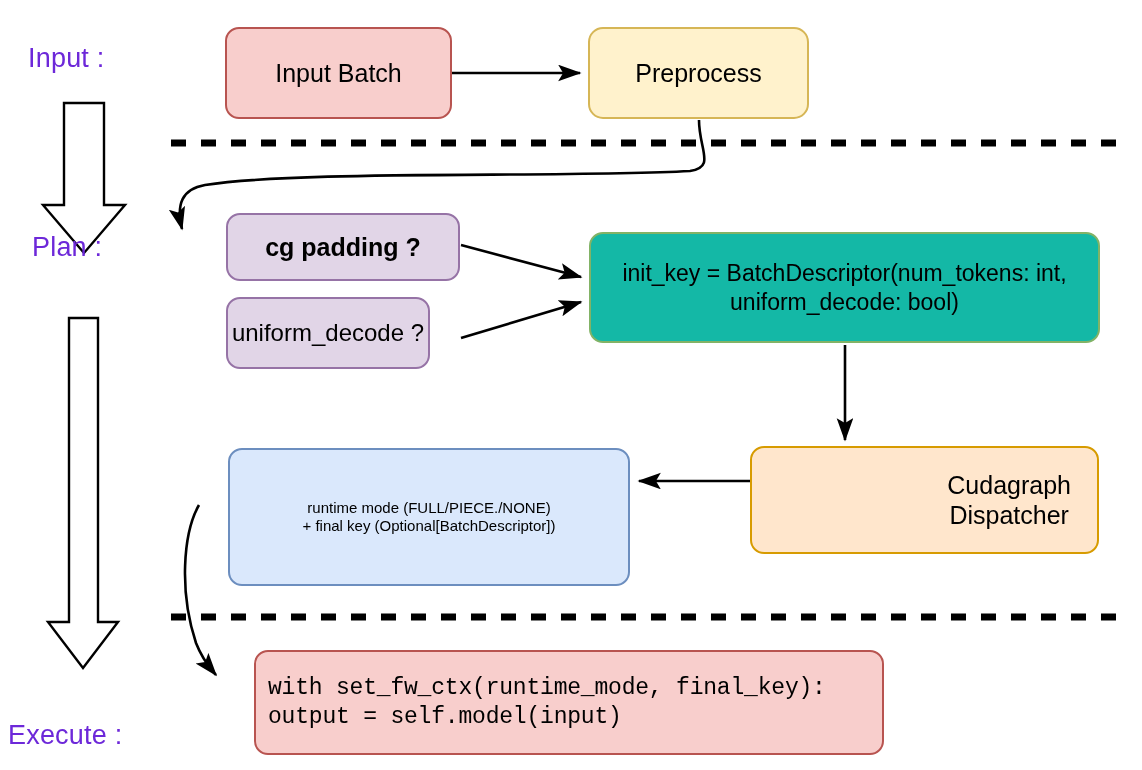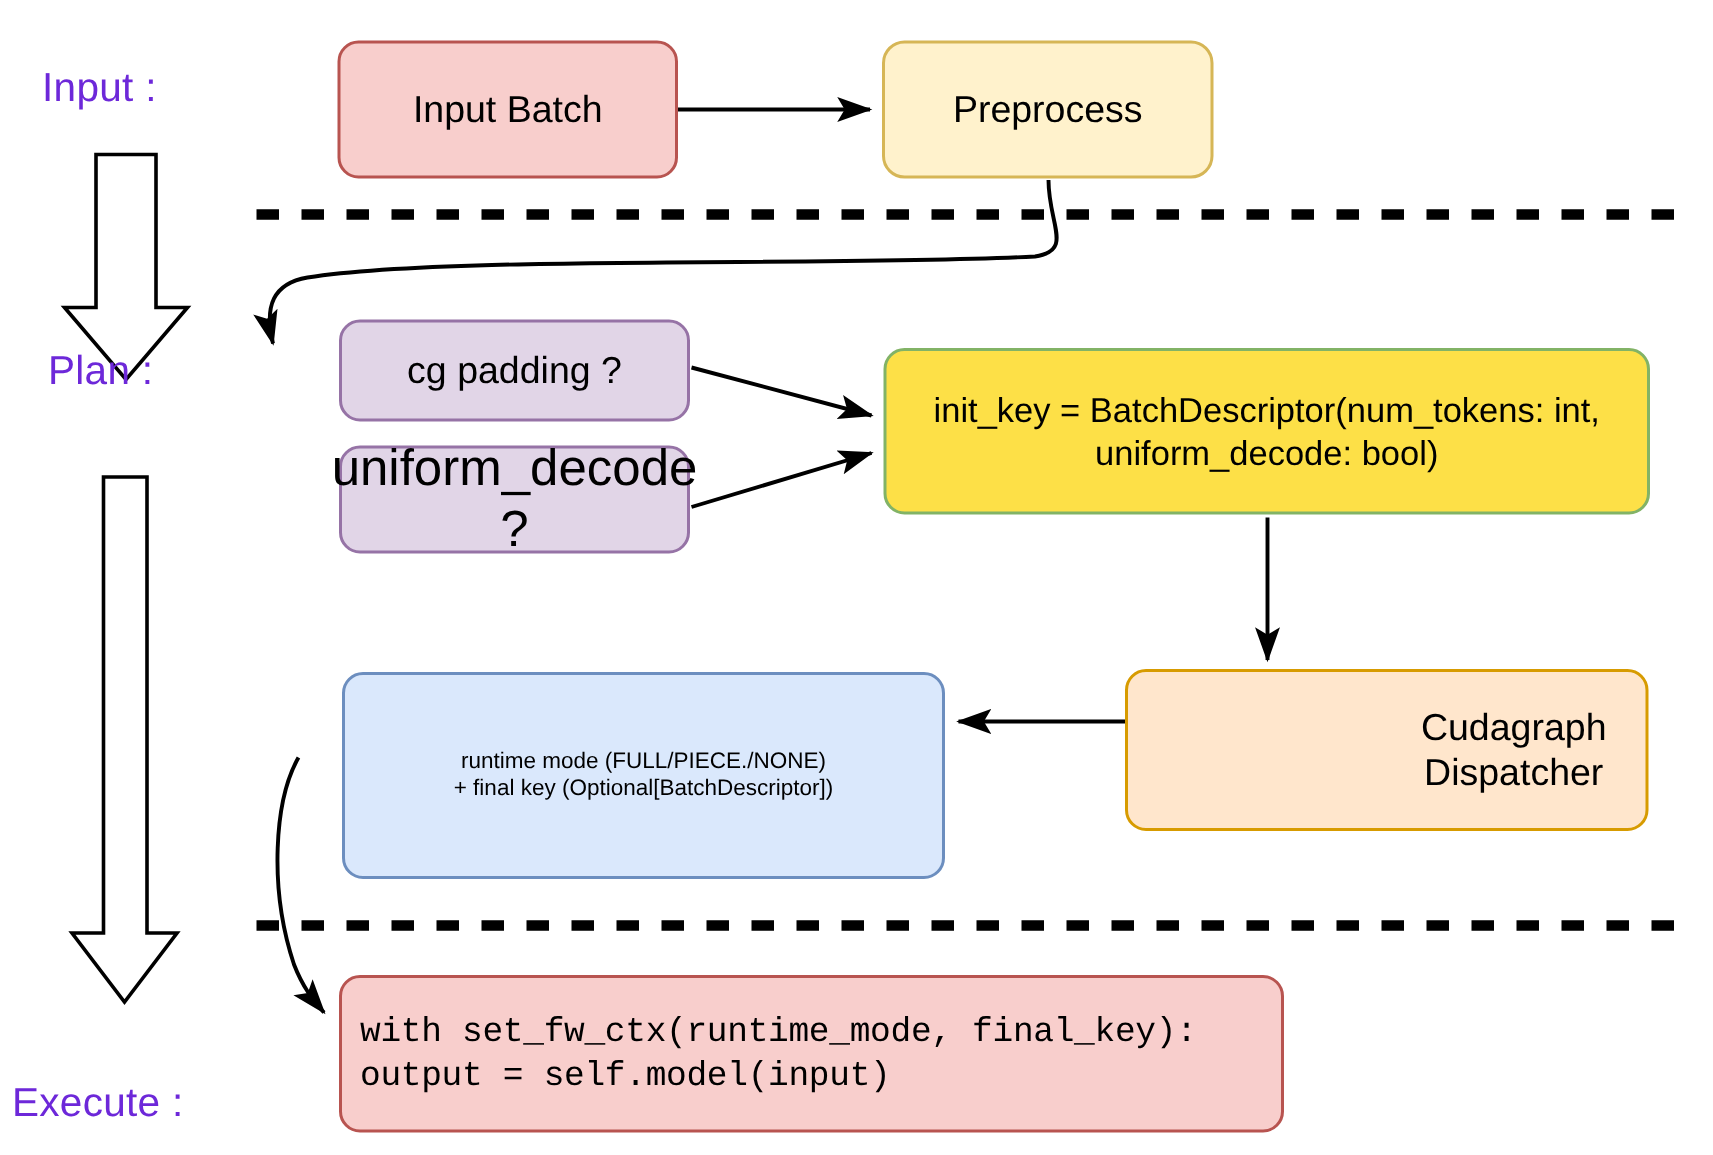--- a/index.html
+++ b/index.html
@@ -40,21 +40,21 @@
     font-weight: normal;
     color: #6d28d9;
     font-size: 27px;
     letter-spacing: 0.2px;
     white-space: nowrap;
   }
   
   #node-input-batch   { left:225px; top:27px;  width:227px; height:92px;  font-size:25px; }
   #node-preprocess    { left:588px; top:27px;  width:221px; height:92px;  font-size:25px;border-radius:15px; }
   #node-cg-padding    { left:226px; top:213px; width:234px; height:68px;  font-size:25px; }
-  #node-uniform-dec   { left:226px; top:297px; width:234px; height:72px;  font-size:34px;text-align:center; }
+  #node-uniform-dec   { left:226px; top:297px; width:204px; height:72px;  font-size:24px;text-align:center; }
   #node-init-key      { left:589px; top:232px; width:511px; height:111px; font-size:23px; }
   #node-dispatcher    { left:750px; top:446px; width:349px; height:108px; font-size:25px;
                         justify-content:flex-end; padding-right:26px; }
   #node-dispatch      { left:752px; top:448px; width:181px; height:75px;  font-size:21px; }
   #node-runtime-mode  { left:228px; top:448px; width:402px; height:138px; font-size:15px; }
   #node-exec-code     { left:226px; top:650px; width:630px; height:105px; font-size:23px;
                         font-family:"Liberation Mono", "DejaVu Sans Mono", monospace;
                         justify-content:flex-start; text-align:left; padding-left:12px;
                         letter-spacing:-0.2px; }
 
@@ -103,30 +103,30 @@
   </svg>
 
   <div class="stage-label" id="label-input">Input :</div>
   <div class="stage-label" id="label-plan">Plan :</div>
   <div class="stage-label" id="label-execute">Execute :</div>
 
   <div class="node" id="node-input-batch" style="background: rgb(248, 206, 204); border-color: rgb(184, 84, 80);">Input Batch</div>
 
   <div class="node" id="node-preprocess" style="background: rgb(255, 242, 204); border-color: rgb(214, 182, 86);">Preprocess</div>
 
-  <div class="node" id="node-cg-padding" style="background: rgb(225, 213, 231); border-color: rgb(150, 115, 166);">cg padding ?</div>
+  <div class="node" id="node-cg-padding" style="background: rgb(225, 213, 231); border-color: rgb(150, 115, 166); font-weight: bold;">cg padding ?</div>
 
   <div class="node" id="node-uniform-dec" style="background: rgb(225, 213, 231); border-color: rgb(150, 115, 166);">uniform_decode ?</div>
 
-  <div class="node" id="node-init-key" style="background: #fde047; border-color: rgb(130, 179, 102);">init_key = BatchDescriptor(num_tokens: int,
+  <div class="node" id="node-init-key" style="background: #14b8a6; border-color: rgb(130, 179, 102);">init_key = BatchDescriptor(num_tokens: int,
 uniform_decode: bool)</div>
 
   <div class="node" id="node-dispatcher" style="background: rgb(255, 230, 204); border-color: rgb(215, 155, 0);">Cudagraph
 Dispatcher</div>
 
 
   <div class="node" id="node-runtime-mode" style="background: rgb(218, 232, 252); border-color: rgb(108, 142, 191);">runtime mode (FULL/PIECE./NONE)
 + final key (Optional[BatchDescriptor])</div>
 
-  <div class="node" id="node-exec-code" style="background: rgb(248, 206, 204); border-color: rgb(184, 84, 80);">with set_fw_ctx(runtime_mode, final_key):
+  <div class="node" id="node-exec-code" style="background: rgb(248, 206, 204); border-color: rgb(184, 84, 80); margin-left: 28px;">with set_fw_ctx(runtime_mode, final_key):
     output = self.model(input)</div>
 
 </div>
 
 </body></html>

